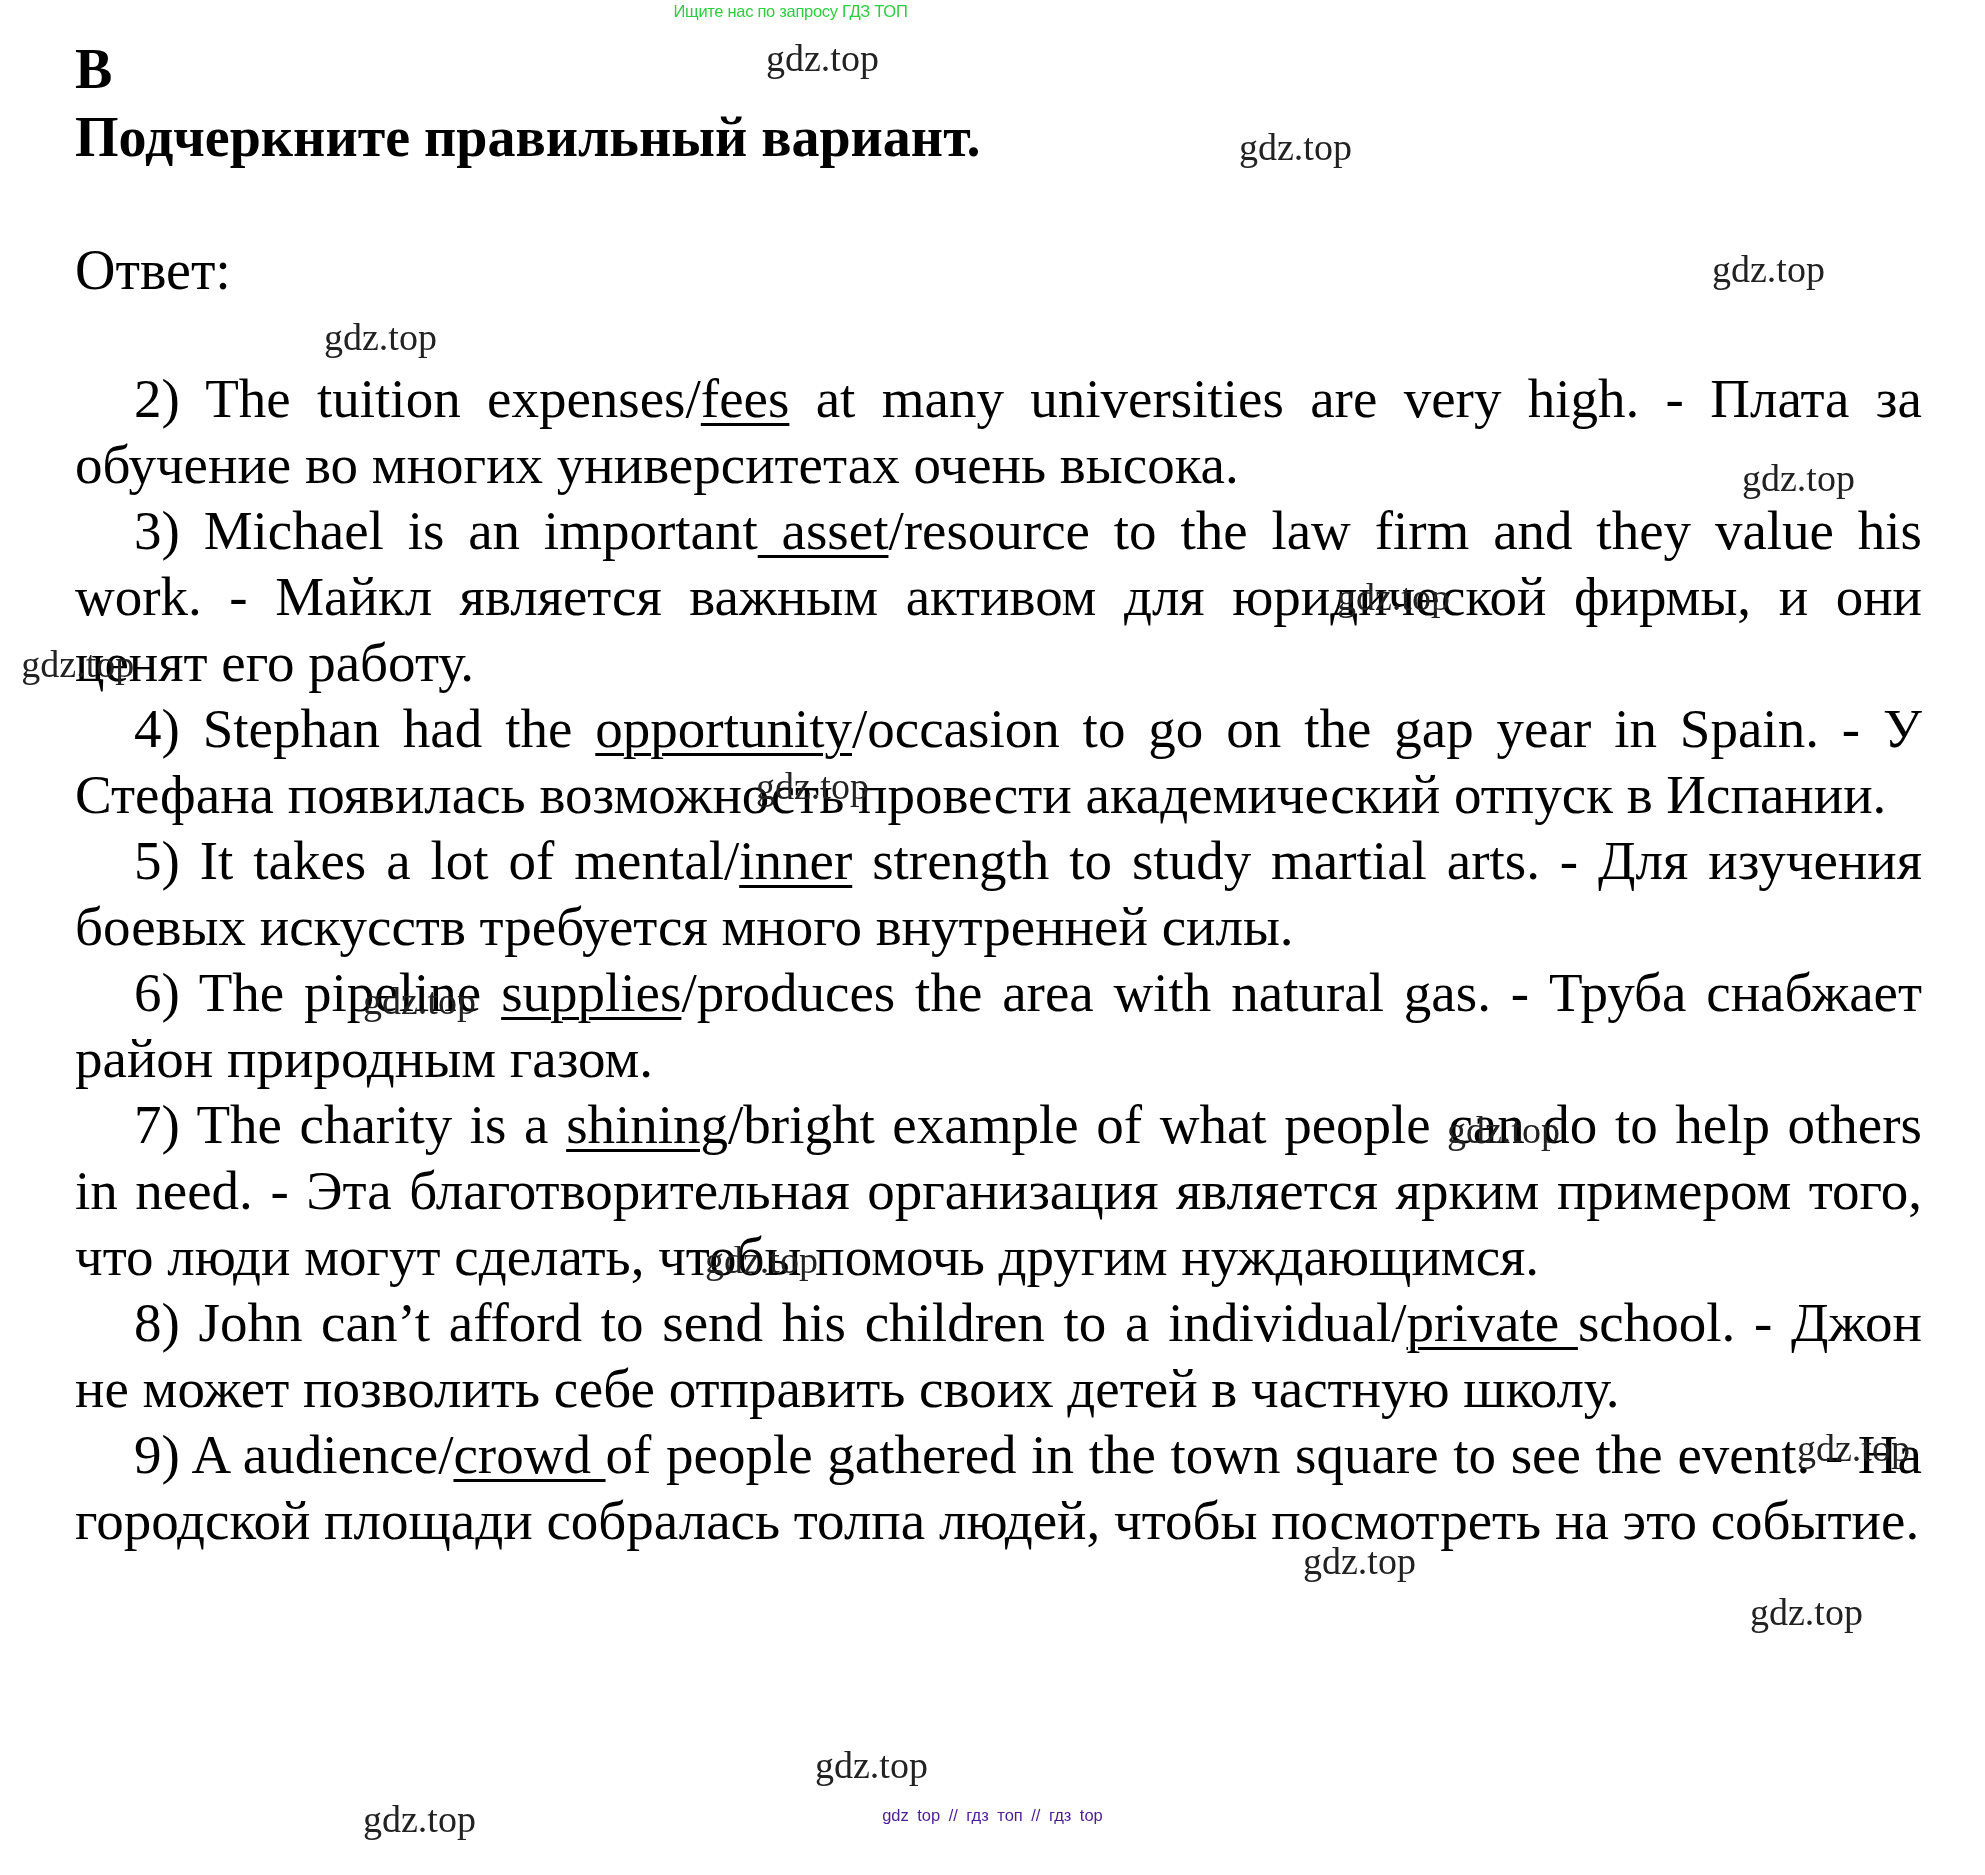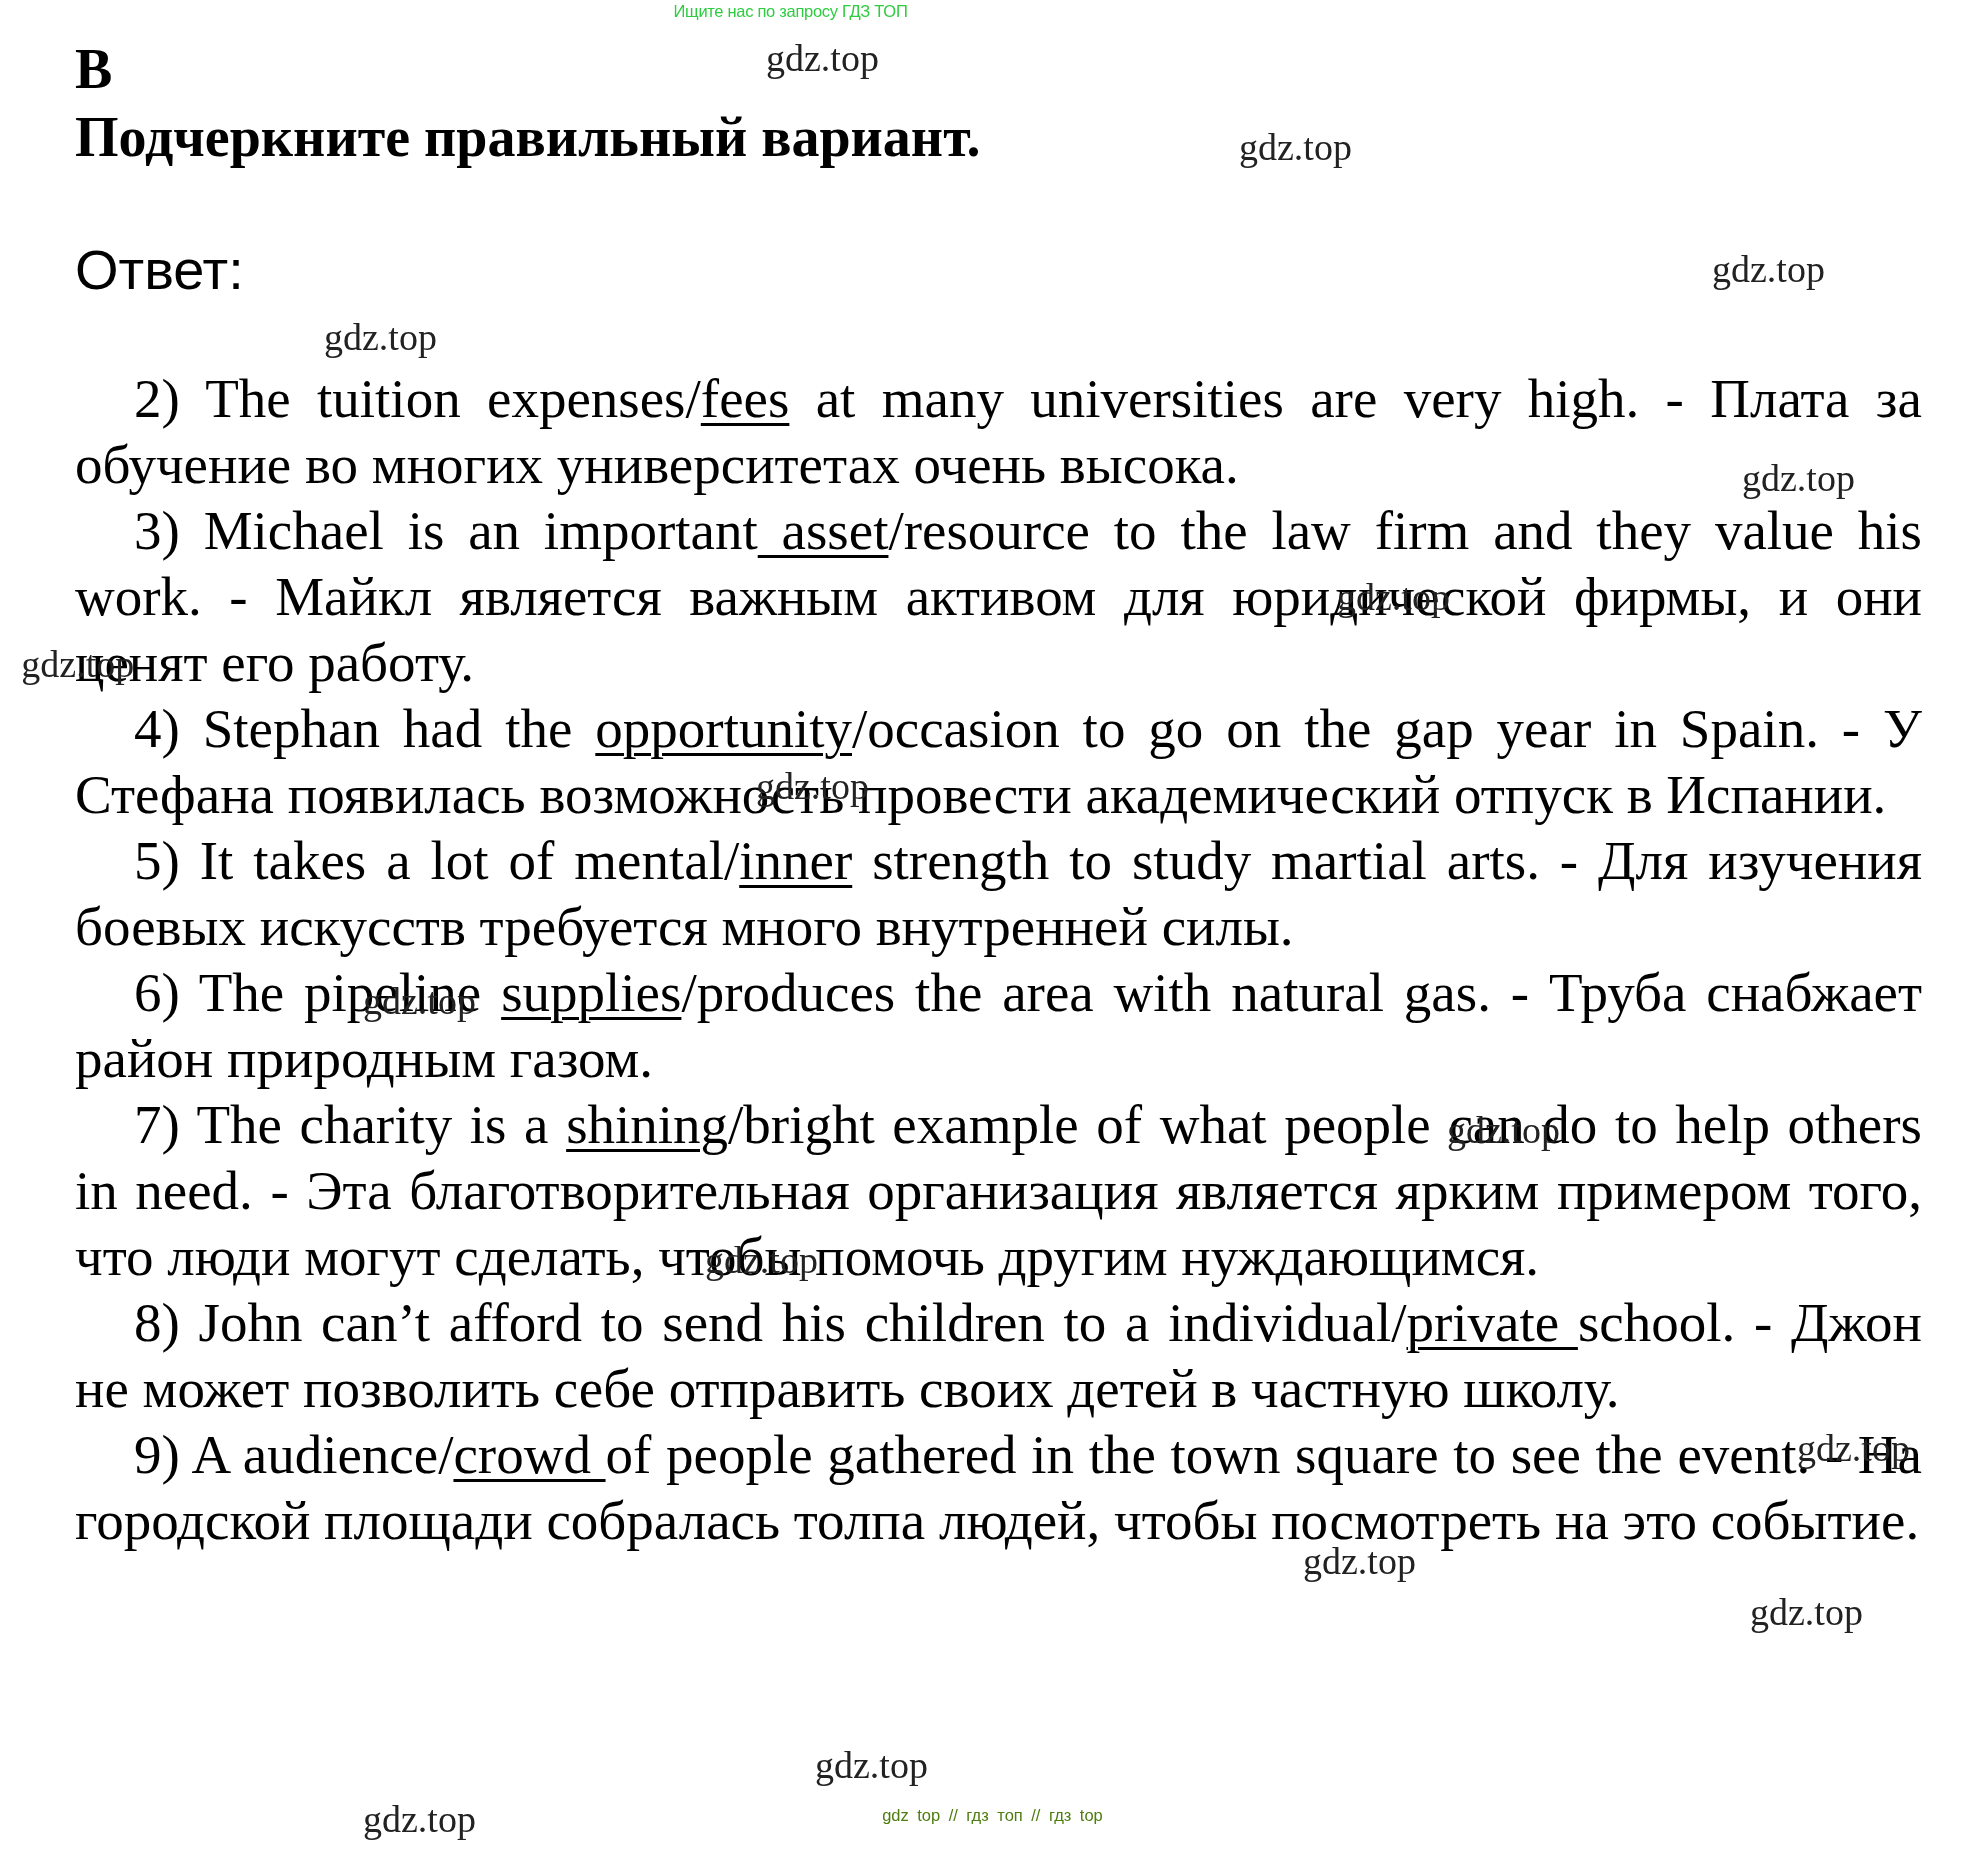--- a/index.html
+++ b/index.html
@@ -4,34 +4,34 @@
 <style>
   html, body { margin: 0; padding: 0; background: #ffffff; }
   body { width: 1985px; height: 1876px; position: relative; overflow: hidden; }
   .top-banner {
     position: absolute; left: 0; top: 0; width: 1581px; text-align: center;
     font-family: "Liberation Sans", sans-serif; font-size: 16.5px; color: #2ecc40;
     top: 1.9px; letter-spacing: -0.3px;
   }
   .footer {
     position: absolute; left: 0; width: 1985px; top: 1806px; text-align: center;
-    font-family: "Liberation Sans", sans-serif; font-size: 16.5px; color: #4d7c0f;
+    font-family: "Liberation Sans", sans-serif; font-size: 16.5px; color: #4c1d95;
     word-spacing: 3.9px;
   }
   .section-letter {
     position: absolute; left: 75px; top: 41px;
     font-family: "Liberation Serif", serif; font-weight: bold; font-size: 56px; line-height: 1;
   }
   .task {
     position: absolute; left: 75px; top: 109px;
     font-family: "Liberation Serif", serif; font-size: 56px; line-height: 1; font-weight: bold;
   }
   .answer-label {
     position: absolute; left: 75px; top: 242px;
-    font-family: Liberation Sans, sans-serif; font-size: 56px; line-height: 1;
+    font-family: Liberation Serif, serif; font-size: 56px; line-height: 1;
   }
   .items {
     position: absolute; left: 75px; top: 366px; width: 1847px;
     font-family: "Liberation Serif", serif; font-size: 55px; line-height: 66px;
     text-align: justify; color: #000;
   }
   .item { text-indent: 59px; margin: 0; }
   .u { text-decoration: underline; text-decoration-thickness: 2.9px; text-underline-offset: 5.8px; }
   .wm {
     position: absolute; font-family: Liberation Serif, serif; font-size: 38px;

